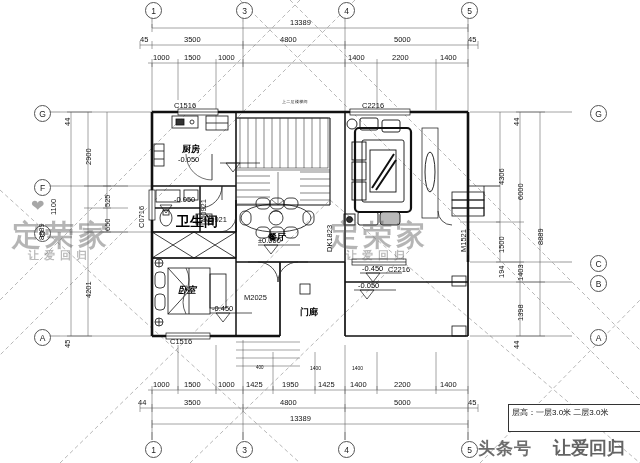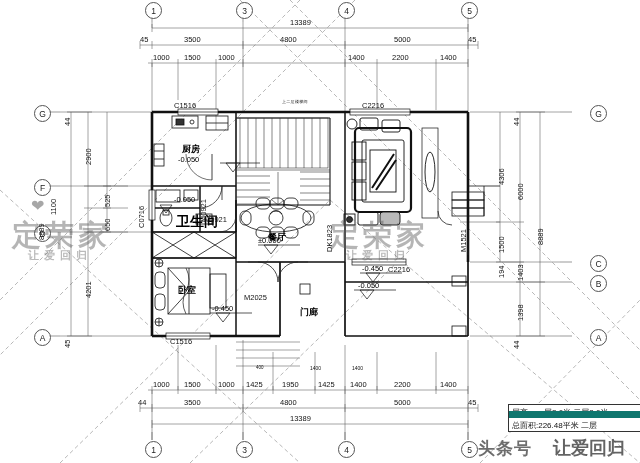--- a/index.html
+++ b/index.html
@@ -431,21 +431,21 @@
 <div class="dim v" style="left:513px;top:349px;transform:rotate(-90deg);">44</div>
 <div class="dim v" style="left:517px;top:200px;transform:rotate(-90deg);">6000</div>
 <div class="dim v" style="left:537px;top:245px;transform:rotate(-90deg);">8889</div>
 
 <div class="room" style="left:182px;top:145px;">厨房</div>
 <div class="elev" style="left:178px;top:156px;">-0.050</div>
 
 <div class="room" style="left:176px;top:214px;font-size:14px;">卫生间</div>
 <div class="elev" style="left:174px;top:196px;">-0.050</div>
 
-<div class="room" style="left:178px;top:286px;">卧室</div>
+<div class="room" style="left:178px;top:286px;font-style:italic;">卧室</div>
 
 <div class="room" style="left:268px;top:233px;">餐厅</div>
 <div class="elev" style="left:258px;top:237px;">±0.000</div>
 
 <div class="room" style="left:300px;top:308px;">门廊</div>
 <div class="elev" style="left:212px;top:305px;">-0.450</div>
 <div class="elev" style="left:358px;top:282px;">-0.050</div>
 <div class="elev" style="left:362px;top:265px;">-0.450</div>
 
 <div class="code" style="left:174px;top:102px;">C1516</div>
@@ -469,14 +469,13 @@
 <div class="wm" id="wm-heart">❤</div>
 <div class="wm" id="wm-left">定荣家</div>
 <div class="wm" id="wm-left-sub">让爱回归</div>
 <div class="wm" id="wm-mid">定荣家</div>
 <div class="wm" id="wm-mid-sub">让爱回归</div>
 <div class="wm" id="wm-bottom">头条号</div>
 <div class="wm" id="wm-bottom2">让爱回归</div>
 
 <div id="infobox">
   <div class="r">层高：一层3.0米    二层3.0米</div>
-  <div class="r">总面积:226.48平米        二层</div>
 </div>
 
 </body></html>

